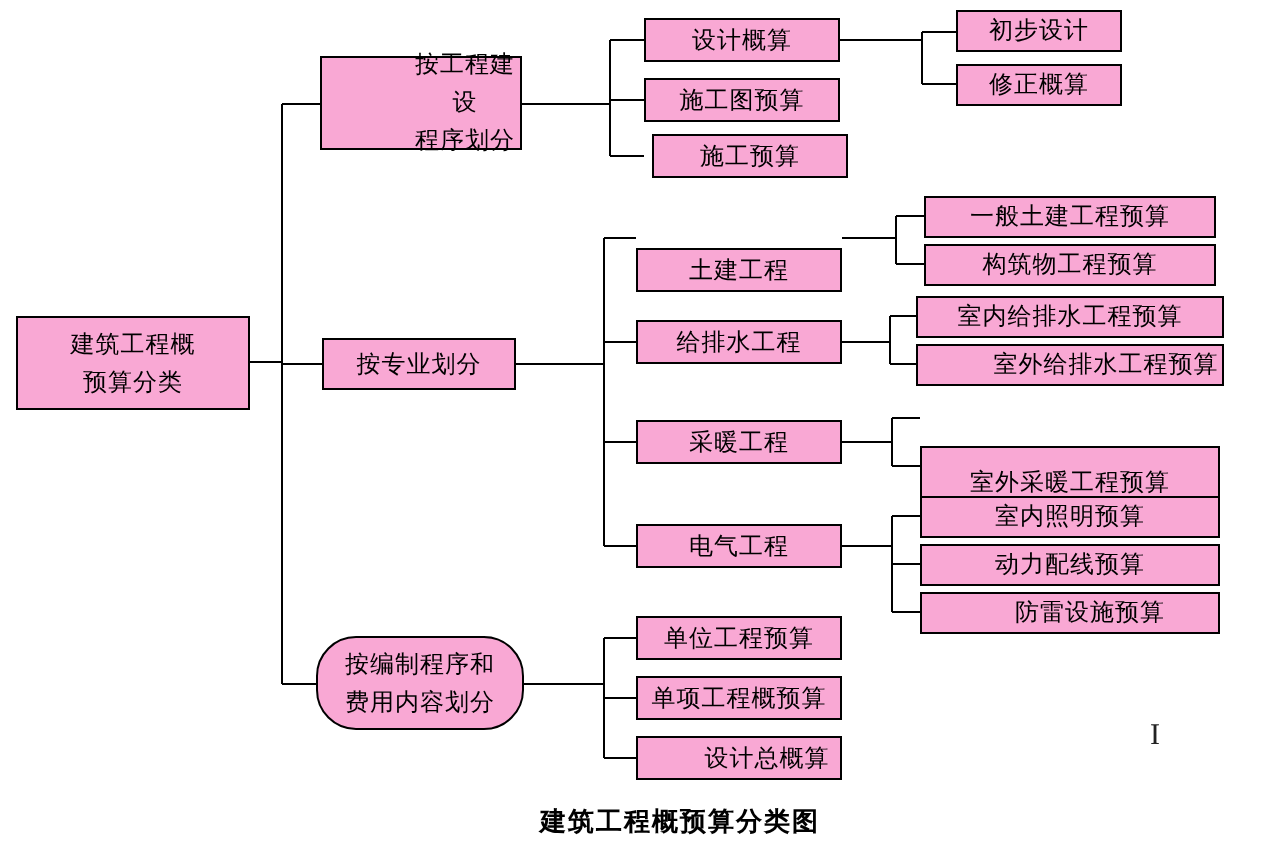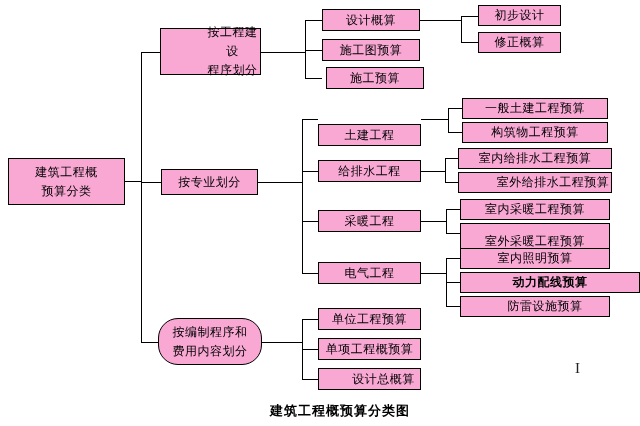--- a/index.html
+++ b/index.html
@@ -127,23 +127,22 @@
   <div class="box" style="left:318px; top:338px; width:103px; height:22px;">单项工程概预算</div>
   <div class="box" style="left:318px; top:308px; width:103px; height:22px;">单位工程预算</div>
   <div class="box" style="left:318px; top:368px; width:103px; height:22px;padding-left:28px;">设计总概算</div>
 
   <div class="box" style="left:478px; top:5px;  width:83px;  height:21px;">初步设计</div>
   <div class="box" style="left:478px; top:32px; width:83px;  height:21px;">修正概算</div>
   <div class="box" style="left:462px; top:98px;  width:146px; height:21px;">一般土建工程预算</div>
   <div class="box" style="left:462px; top:122px; width:146px; height:21px;">构筑物工程预算</div>
   <div class="box" style="left:458px; top:148px; width:154px; height:21px;">室内给排水工程预算</div>
   <div class="box" style="left:458px; top:172px; width:154px; height:21px;padding-left:36px;">室外给排水工程预算</div>
-  <div class="box" style="left:460px; top:199px; width:150px; height:21px;">室内采暖工程预算</div>
   <div class="box" style="left:460px; top:223px; width:150px; height:36px;text-align:right;">室外采暖工程预算</div>
   <div class="box" style="left:460px; top:248px; width:150px; height:21px;">室内照明预算</div>
-  <div class="box" style="left:460px; top:272px; width:180px; height:21px;font-weight:bold;">动力配线预算</div>
+  <div class="box" style="left:460px; top:272px; width:150px; height:21px;">动力配线预算</div>
   <div class="box" style="left:460px; top:296px; width:150px; height:21px;padding-left:20px;">防雷设施预算</div>
 
   <div class="caption">建筑工程概预算分类图</div>
 
   <div class="text-cursor">I</div>
 
 </div>
 
 </body></html>

